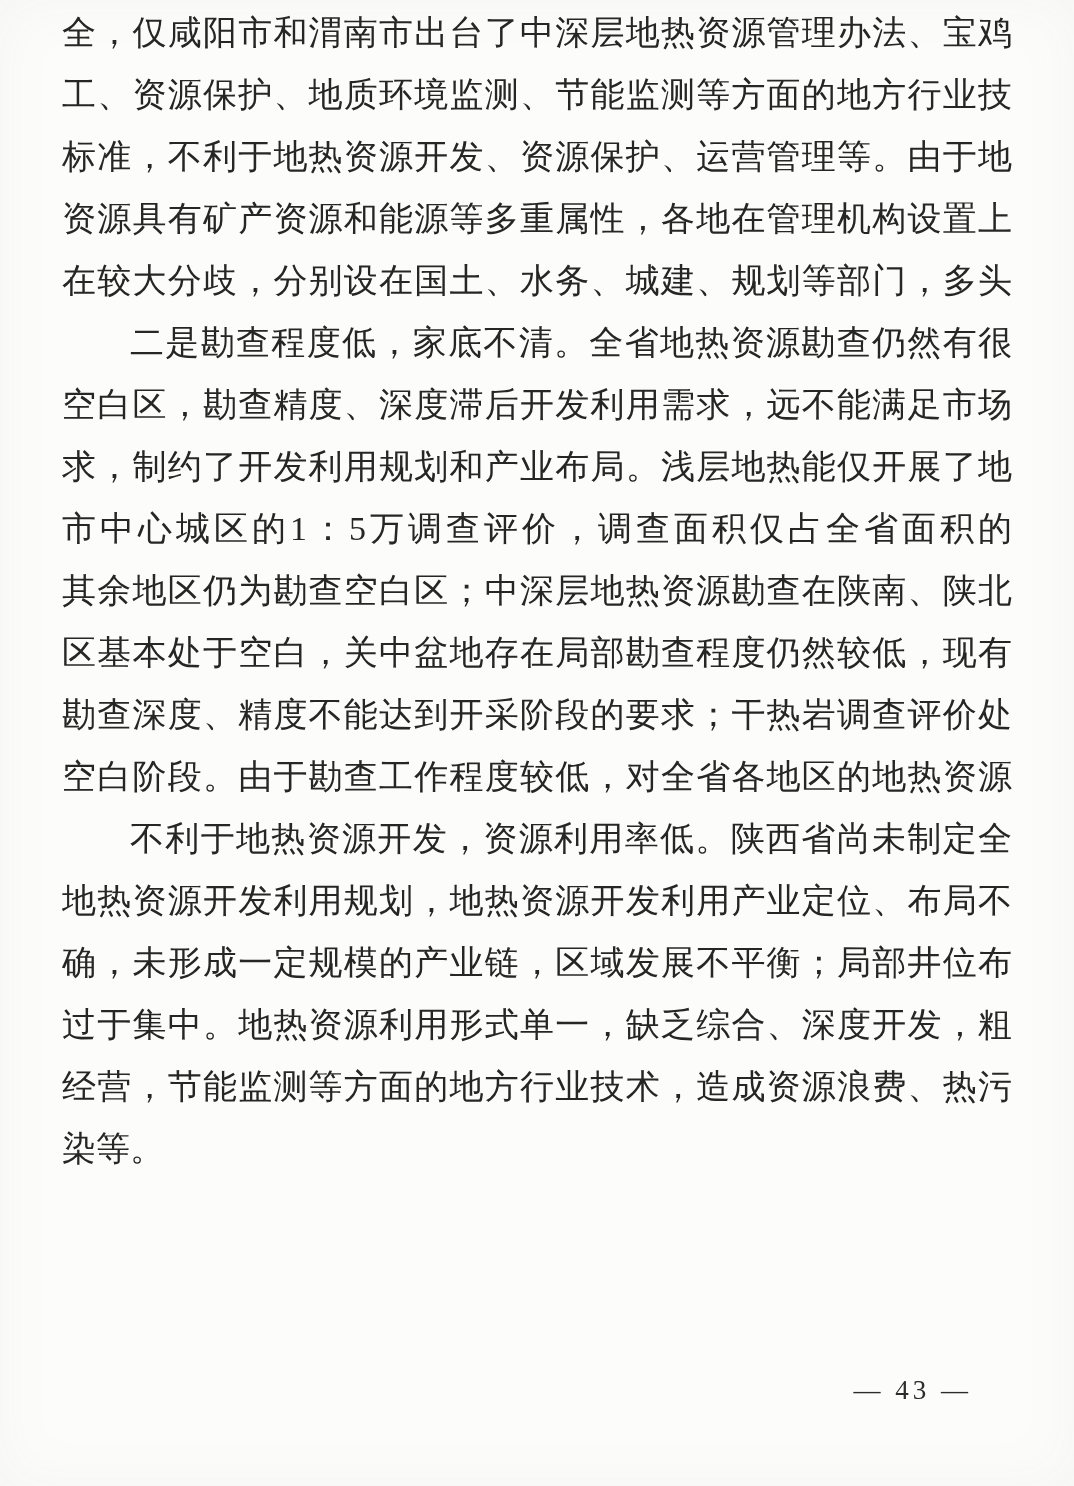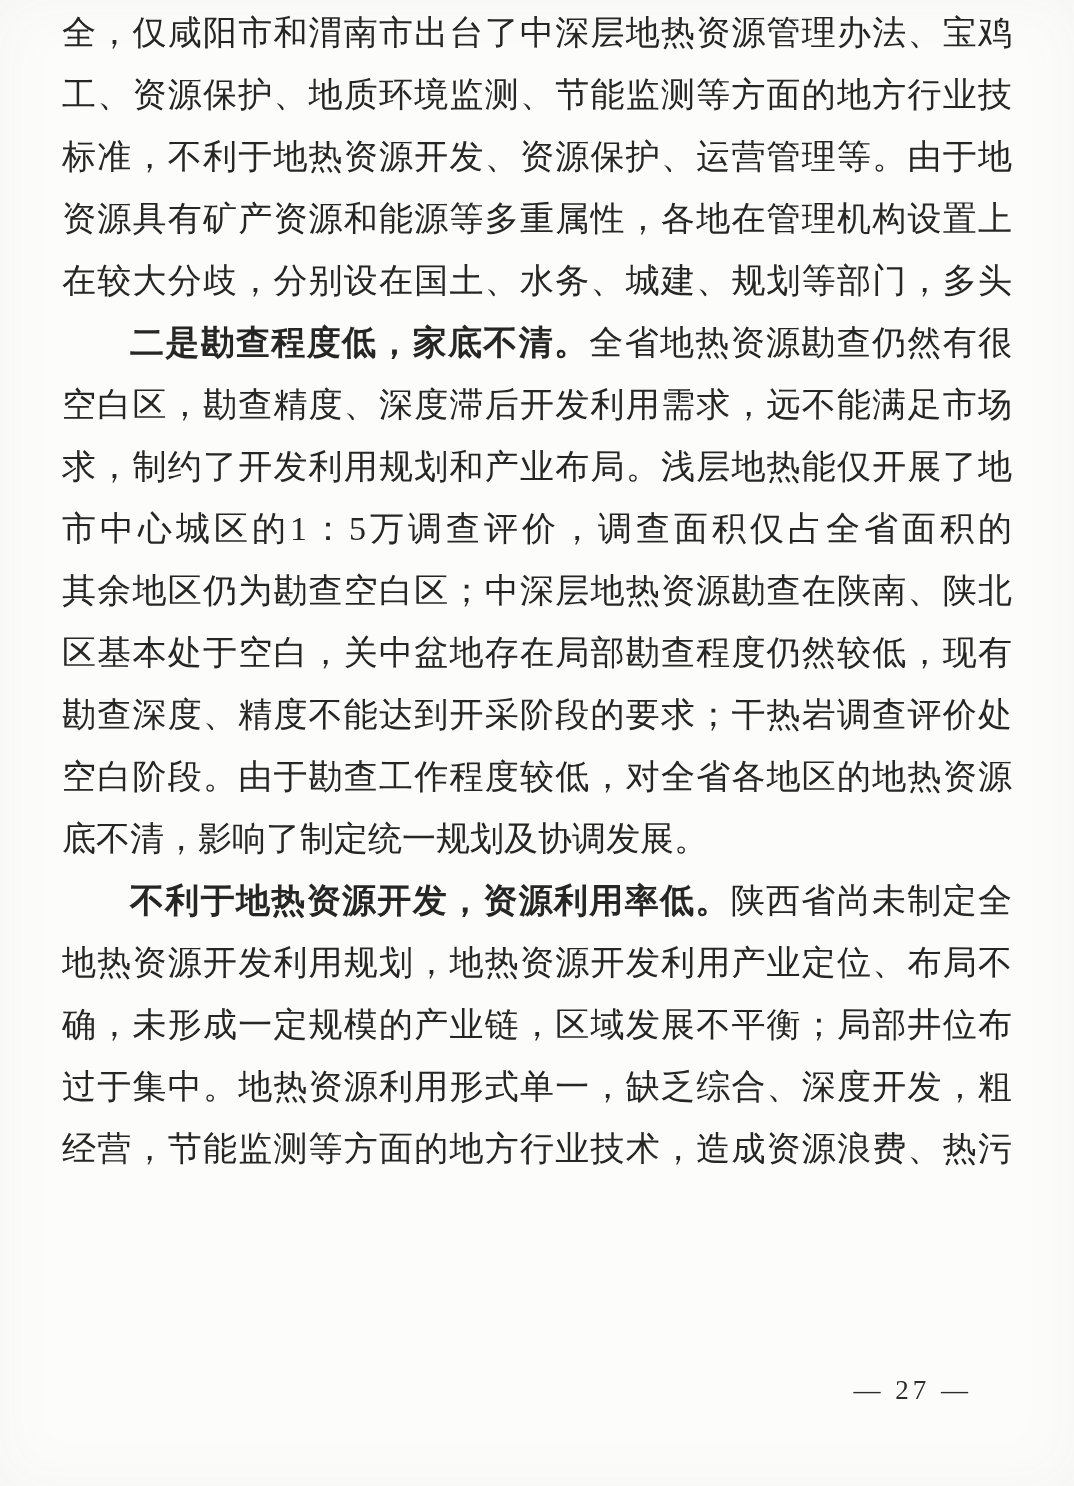--- a/index.html
+++ b/index.html
@@ -33,21 +33,21 @@
     white-space: normal;
     overflow: hidden;
   }
   .line.para-end {
     text-align-last: left;
   }
   .line.indent {
     text-indent: 2em;
   }
   .bold {
-    font-weight: bold;
+    font-weight: normal;
   }
   .footer {
     position: absolute;
     top: 1372px;
     right: 102px;
     font-size: 27px;
     line-height: 36px;
     letter-spacing: 4px;
     color: #2c2c2c;
   }
@@ -65,24 +65,24 @@
     <div class="line">在较大分歧，分别设在国土、水务、城建、规划等部门，多头管</div>
 
     <div class="line indent"><span class="bold">二是勘查程度低，家底不清。</span><span>全省地热资源勘查仍然有很多</span></div>
     <div class="line">空白区，勘查精度、深度滞后开发利用需求，远不能满足市场需</div>
     <div class="line">求，制约了开发利用规划和产业布局。浅层地热能仅开展了地级</div>
     <div class="line">市中心城区的1：5万调查评价，调查面积仅占全省面积的10％，</div>
     <div class="line">其余地区仍为勘查空白区；中深层地热资源勘查在陕南、陕北地</div>
     <div class="line">区基本处于空白，关中盆地存在局部勘查程度仍然较低，现有的</div>
     <div class="line">勘查深度、精度不能达到开采阶段的要求；干热岩调查评价处于</div>
     <div class="line">空白阶段。由于勘查工作程度较低，对全省各地区的地热资源家</div>
-    <div class="line para-end">底不清，影响了制定统一规划及协调发展。</div>
 
     <div class="line indent"><span class="bold">不利于地热资源开发，资源利用率低。</span><span>陕西省尚未制定全省</span></div>
     <div class="line">地热资源开发利用规划，地热资源开发利用产业定位、布局不明</div>
     <div class="line">确，未形成一定规模的产业链，区域发展不平衡；局部井位布设</div>
     <div class="line">过于集中。地热资源利用形式单一，缺乏综合、深度开发，粗放</div>
     <div class="line">经营，节能监测等方面的地方行业技术，造成资源浪费、热污</div>
+    <div class="line para-end">染等。</div>
 
   </div>
 
-  <div class="footer">— 27 —</div>
+  <div class="footer">— 43 —</div>
 </div>
 
 </body></html>

